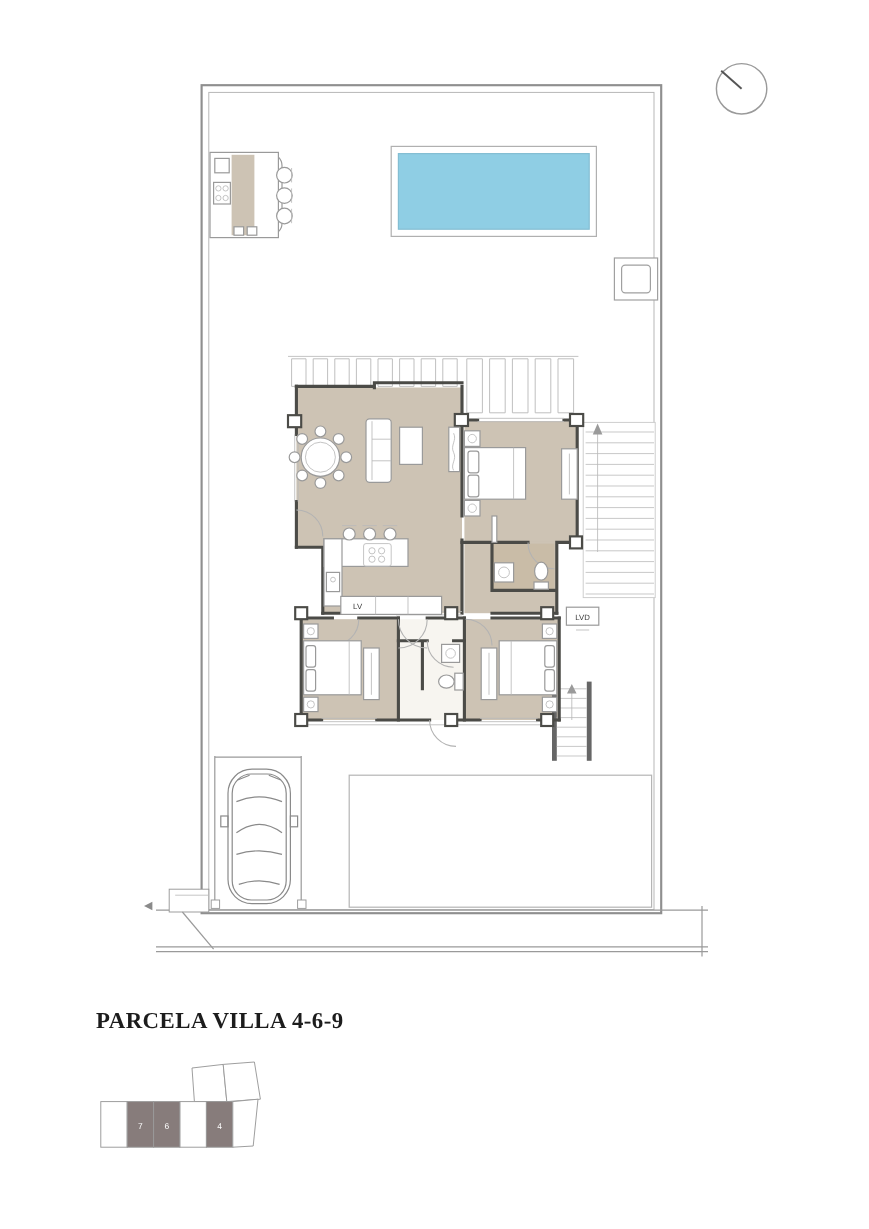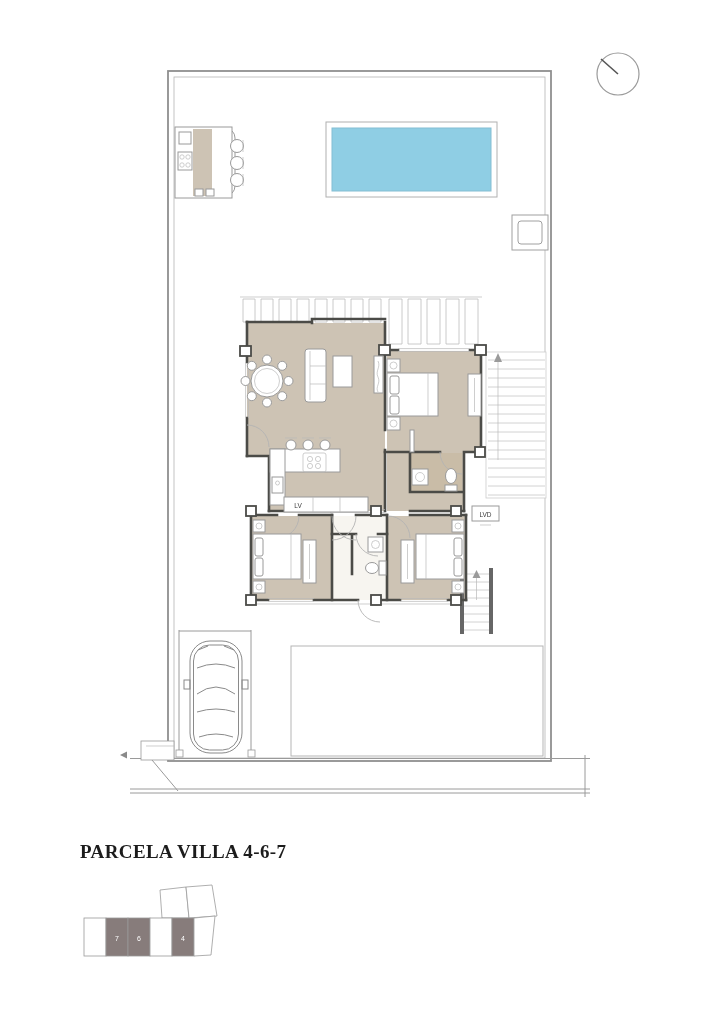--- a/index.html
+++ b/index.html
@@ -300,14 +300,14 @@
     <rect class="kdark" x="128" y="918" width="22" height="38"></rect>
     <rect class="kwhite" x="150" y="918" width="22" height="38"></rect>
     <rect class="kdark" x="172" y="918" width="22" height="38"></rect>
     <polygon class="kwhite" points="194,918 215,916 211,955 194,956"></polygon>
     <text class="unit" x="117" y="941" text-anchor="middle">7</text>
     <text class="unit" x="139" y="941" text-anchor="middle">6</text>
     <text class="unit" x="183" y="941" text-anchor="middle">4</text>
   </g>
 </svg>
 
-<div class="title">PARCELA VILLA 4-6-7</div>
+<div class="title">PARCELA VILLA 4-6-9</div>
 </div>
 
 </body></html>

